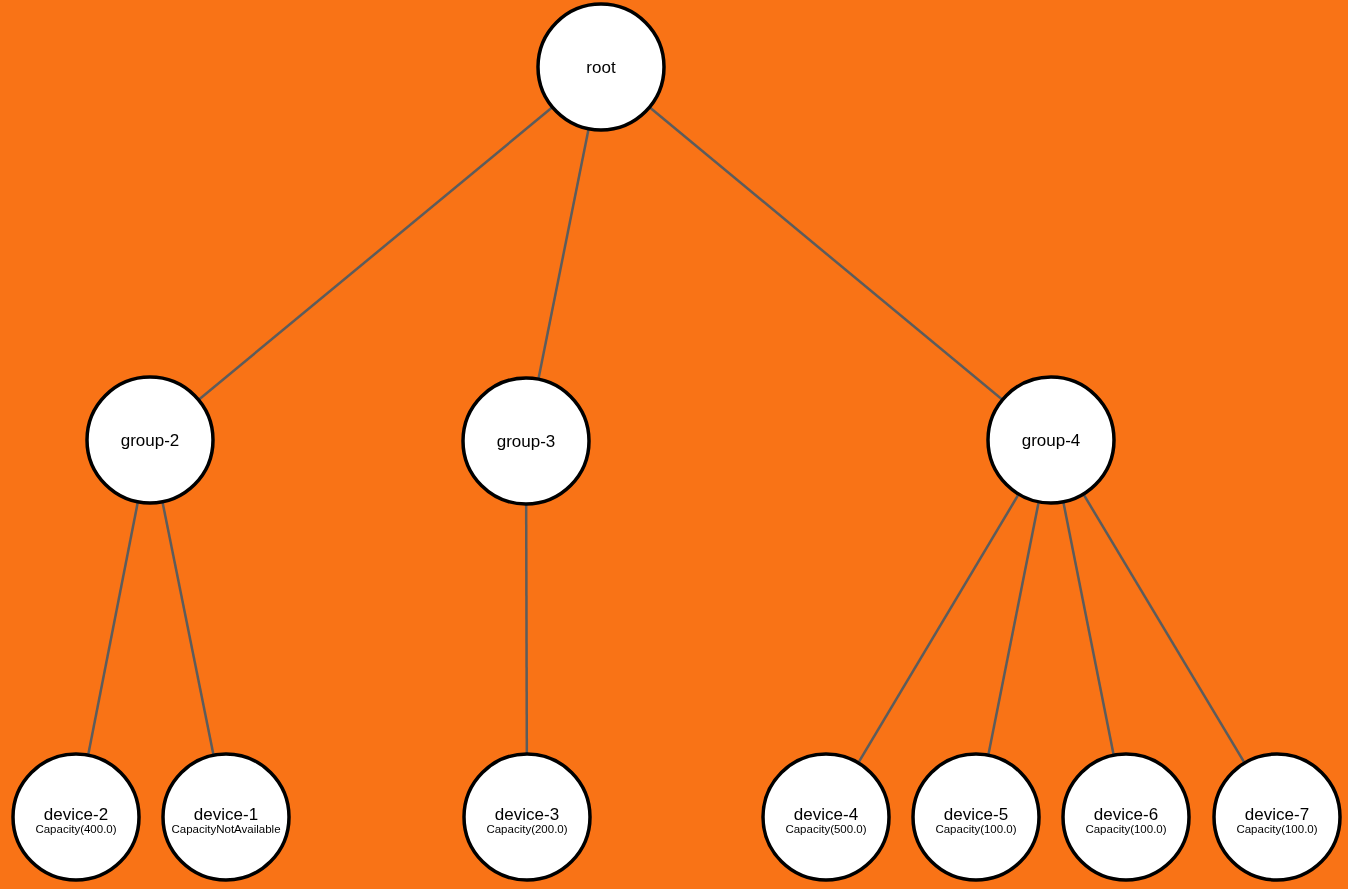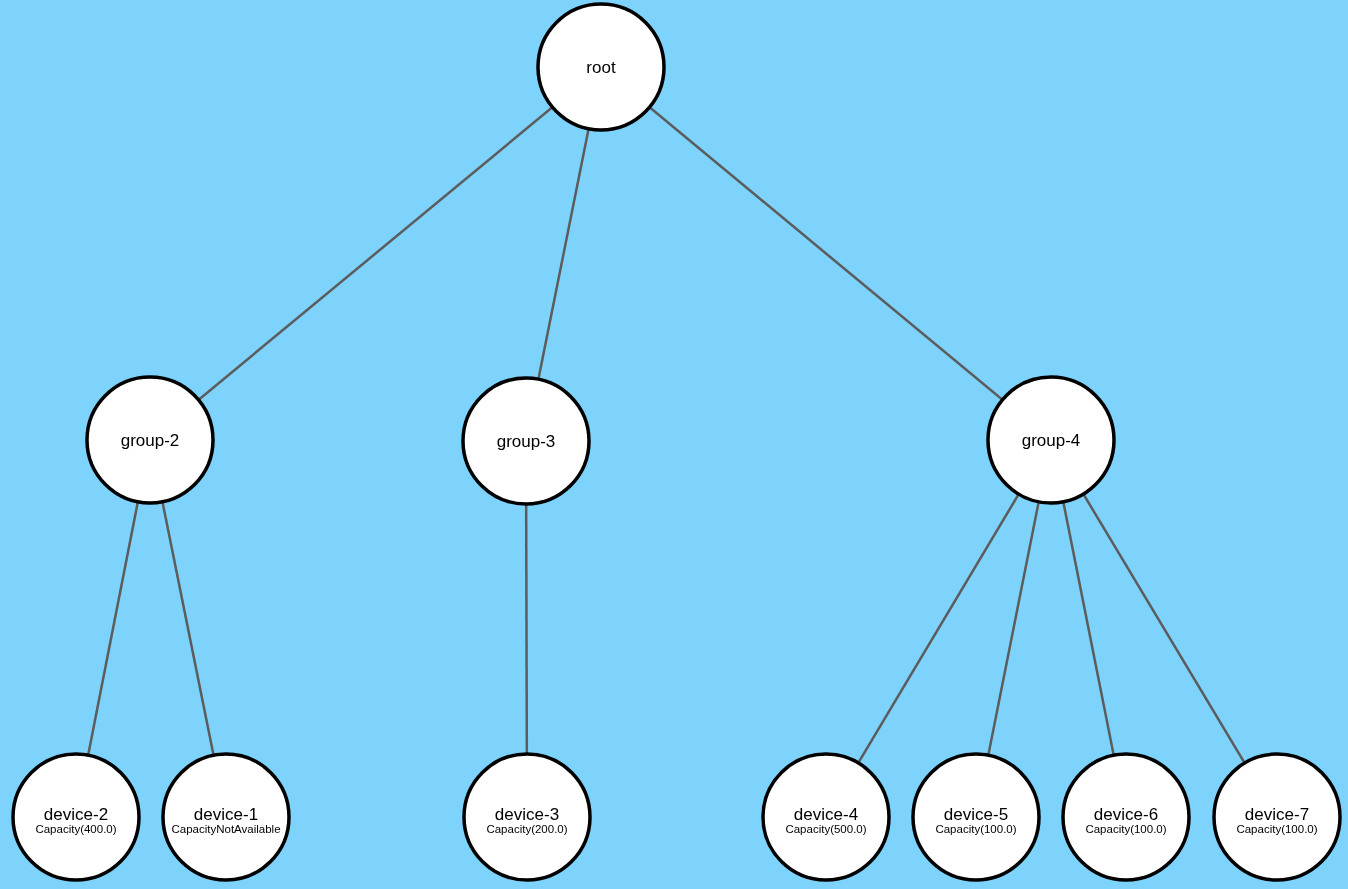--- a/index.html
+++ b/index.html
@@ -4,21 +4,21 @@
 <style>
   html, body {
     margin: 0;
     padding: 0;
     background: #ffffff;
   }
   .canvas-wrap {
     position: relative;
     width: 1348px;
     height: 889px;
-    background: #7dd3fc;
+    background: #f97316;
     overflow: hidden;
     font-family: "Liberation Sans", sans-serif;
   }
   svg text {
     font-family: "Liberation Sans", sans-serif;
     fill: #000000;
     text-anchor: middle;
   }
   svg text.node-label {
     font-size: 17px;

